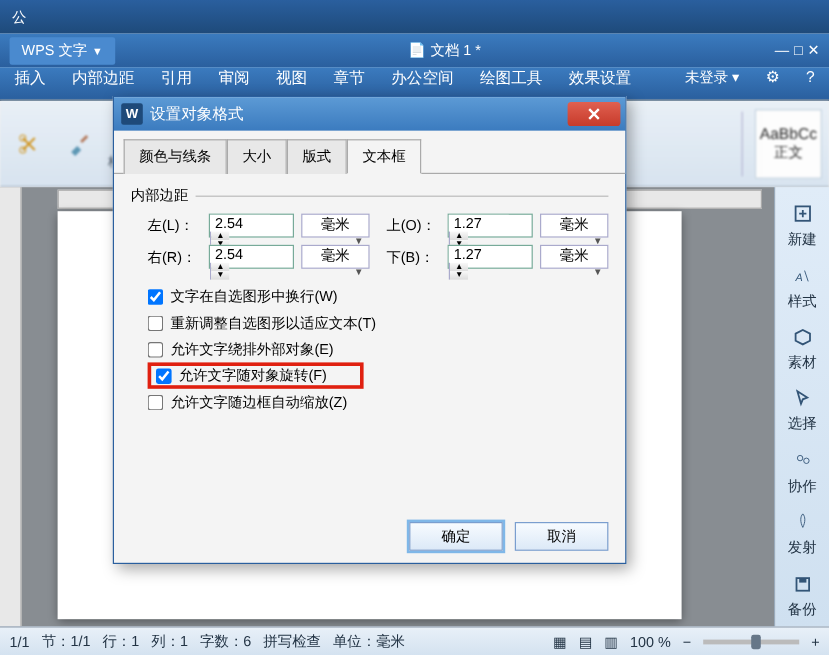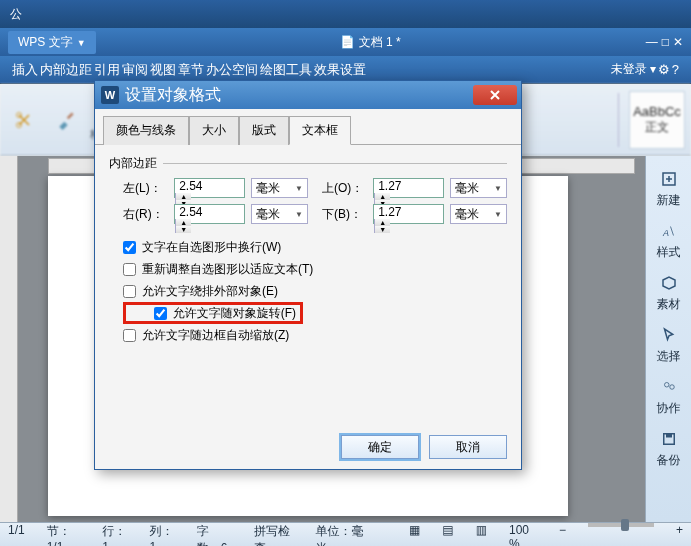--- a/index.html
+++ b/index.html
@@ -5,21 +5,21 @@
 * { margin: 0; padding: 0; box-sizing: border-box; font-family: "Microsoft YaHei", SimSun, Arial, sans-serif; font-size: 12px; }
 body { width: 691px; height: 546px; background: #f0f0f0; overflow: hidden; position: relative; }
 
 .titlebar { height: 28px; background: linear-gradient(#2a5f9e, #1e4a7a); display: flex; align-items: center; color: #fff; padding: 0 4px; }
 
 .appbar { height: 28px; background: linear-gradient(#3b7bbf, #2a5f9e); display: flex; align-items: center; color: #fff; padding: 0 8px; gap: 4px; justify-content: center; }
 .app-title { background: #4a8acf; padding: 3px 10px; border-radius: 2px; font-size: 13px; }
 .app-title .dd { font-size: 9px; margin-left: 4px; }
 .appbar .doc { flex: 1; text-align: center; }
 
-.menubar { height: 28px; background: linear-gradient(#3b7bbf, #2a5f9e); display: flex; align-items: center; padding: 0 12px; gap: 2px; color: #fff; border-bottom: 1px solid #1a3a5a; }
+.menubar { height: 28px; background: linear-gradient(#3b7bbf, #2a5f9e); display: flex; align-items: flex-start; padding: 0 12px; gap: 22px; color: #fff; border-bottom: 1px solid #1a3a5a; }
 .menubar span { cursor: pointer; font-size: 13px; }
 .menubar .spacer { flex: 1; }
 .menubar .login { font-size: 12px; }
 
 .toolbar { height: 72px; background: linear-gradient(#e8f0f8, #d4e2f0); border-bottom: 1px solid #9ab; display: flex; align-items: center; padding: 4px 6px; gap: 6px; }
 .tool-group { display: flex; flex-direction: column; align-items: center; gap: 2px; }
 .tool-btn { width: 28px; height: 28px; display: flex; align-items: center; justify-content: center; cursor: pointer; }
 .big-tool { width: 36px; height: 40px; display: flex; align-items: center; justify-content: center; cursor: pointer; flex-direction: column; gap: 2px; }
 .sep { width: 1px; height: 54px; background: #aac; margin: 0 4px; }
 .style-box { width: 56px; height: 58px; border: 1px solid #bcd; background: #fff; display: flex; flex-direction: column; align-items: center; justify-content: center; font-size: 11px; }
@@ -27,52 +27,52 @@
 .editor-area { position: absolute; top: 156px; bottom: 24px; left: 0; right: 46px; background: #888d92; display: flex; }
 .ruler-v { width: 18px; background: #e8e8e8; border-right: 1px solid #aaa; }
 .page-wrap { flex: 1; padding: 20px 0 0 30px; position: relative; }
 .page { width: 520px; height: 340px; background: #fff; box-shadow: 0 2px 8px rgba(0,0,0,.4); position: relative; }
 .ruler-h { position: absolute; top: 2px; left: 30px; right: 10px; height: 16px; background: #e8e8e8; border: 1px solid #aaa; }
 
 .sidepanel { position: absolute; top: 156px; bottom: 24px; right: 0; width: 46px; background: linear-gradient(#e0ecf8, #cfe0f0); border-left: 1px solid #9ab; display: flex; flex-direction: column; align-items: center; padding-top: 8px; gap: 2px; }
 .side-item { width: 40px; height: 50px; display: flex; flex-direction: column; align-items: center; justify-content: center; gap: 4px; cursor: pointer; font-size: 11px; color: #234; }
 .side-item svg { width: 18px; height: 18px; }
 
-.statusbar { position: absolute; bottom: 0; left: 0; right: 0; height: 24px; background: linear-gradient(#e8f0f8, #d4e2f0); border-top: 1px solid #9ab; display: flex; align-items: flex-start; padding: 0 8px; gap: 22px; font-size: 11px; color: #234; }
+.statusbar { position: absolute; bottom: 0; left: 0; right: 0; height: 24px; background: linear-gradient(#e8f0f8, #d4e2f0); border-top: 1px solid #9ab; display: flex; align-items: center; padding: 0 8px; gap: 10px; font-size: 11px; color: #234; }
 .statusbar .spacer { flex: 1; }
 .zoom-slider { width: 80px; height: 4px; background: #bbb; position: relative; }
 .zoom-slider::after { content: ''; position: absolute; left: 50%; top: -4px; width: 8px; height: 12px; background: #678; border-radius: 2px; }
 
 
 .dialog { position: absolute; left: 94px; top: 80px; width: 428px; height: 390px; background: #f4f4f4; border: 1px solid #2a5f9e; box-shadow: 4px 4px 12px rgba(0,0,0,.35); }
 .dlg-title { height: 28px; background: linear-gradient(#5c9ad5, #3b7bbf); display: flex; align-items: center; padding: 0 4px 0 6px; color: #fff; }
-.dlg-title .t { flex: 1; font-size: 16px; }
+.dlg-title .t { flex: 1; font-size: 13px; }
 .dlg-title .w-icon { width: 18px; height: 18px; background: #1e4a7a; color: #fff; display: flex; align-items: center; justify-content: center; font-weight: bold; font-size: 11px; border-radius: 2px; margin-right: 6px; }
 .dlg-close { width: 44px; height: 20px; background: linear-gradient(#e06050, #c73b2b); border-radius: 3px; display: flex; align-items: center; justify-content: center; color: #fff; cursor: pointer; }
 
 .tabs { display: flex; padding: 6px 8px 0 8px; border-bottom: 1px solid #aaa; gap: 0; background: #f4f4f4; }
 .tab { padding: 5px 12px; border: 1px solid #aaa; border-bottom: none; background: #e8e8e8; cursor: pointer; font-size: 12px; position: relative; top: 1px; }
 .tab.active { background: #f4f4f4; border-bottom: 1px solid #f4f4f4; }
 
 .dlg-body { padding: 10px 14px; }
 .fieldset-label { font-size: 12px; margin-bottom: 6px; display: flex; align-items: center; gap: 6px; }
 .fieldset-label::after { content: ''; flex: 1; height: 1px; background: #bbb; }
 .field-row { display: flex; align-items: center; gap: 6px; margin-bottom: 6px; padding-left: 14px; }
 .field-row label { width: 46px; }
 .spin { width: 72px; height: 20px; border: 1px solid #7a9; display: flex; background: #fff; flex-direction: column; }
 .spin input { flex: 1; border: none; padding: 0 4px; width: 50px; font-size: 12px; outline: none; }
 .spin .sp-btns { width: 16px; display: flex; flex-direction: column; border-left: 1px solid #aac; }
 .spin .sp-btns div { flex: 1; display: flex; align-items: center; justify-content: center; font-size: 7px; background: linear-gradient(#f8f8f8,#ddd); cursor: pointer; }
-.unit { width: 58px; height: 20px; border: 1px solid #aac; background: #fff; display: flex; align-items: center; padding: 0 4px; cursor: pointer; }
+.unit { width: 58px; height: 20px; border: 1px solid #aac; background: #fff; display: flex; align-items: center; padding: 0 4px; cursor: pointer; flex-direction: column; }
 .unit .dd { margin-left: auto; font-size: 8px; color: #555; }
 
 .checks { padding: 6px 0 0 14px; }
 .check-row { display: flex; align-items: center; gap: 6px; height: 22px; cursor: pointer; }
 .check-row input { width: 13px; height: 13px; }
-.highlight { border: 3px solid #e02010; padding: 0 4px; width: 180px; justify-content: flex-end; }
+.highlight { border: 3px solid #e02010; padding: 0 4px; width: 180px; }
 
 .dlg-btns { position: absolute; bottom: 10px; right: 14px; display: flex; gap: 10px; }
 .dlg-btn { width: 78px; height: 24px; border: 1px solid #7a9ecf; background: linear-gradient(#f7fbff, #dce9f7); cursor: pointer; font-size: 12px; }
 .dlg-btn.primary { box-shadow: 0 0 0 2px #7fb7e8; }
 
 .placeholder-icon { width: 20px; height: 20px; }
 .blur-bg { filter: blur(1px); opacity: .85; }
 </style>
 </head>
 <body>
@@ -170,20 +170,26 @@
         <path d="M6 4l4 14 2-5 5-2z" fill="none" stroke="#357" stroke-width="2"></path>
       </svg>
       <span>选择</span>
     </div>
   <div class="side-item">
       <svg viewBox="0 0 24 24">
         <circle cx="9" cy="9" r="3" fill="none" stroke="#357"></circle>
         <circle cx="16" cy="12" r="3" fill="none" stroke="#357"></circle>
       </svg>
       <span>协作</span>
+    </div>
+  <div class="side-item">
+      <svg viewBox="0 0 24 24">
+        <path d="M12 3c3 3 3 9 0 15-3-6-3-12 0-15z" fill="none" stroke="#357"></path>
+      </svg>
+      <span>发射</span>
     </div>
   <div class="side-item">
       <svg viewBox="0 0 24 24">
         <rect x="5" y="5" width="14" height="14" fill="none" stroke="#357" stroke-width="2"></rect>
         <rect x="8" y="5" width="8" height="5" fill="#357"></rect>
       </svg>
       <span>备份</span>
     </div>
 </div>
 

